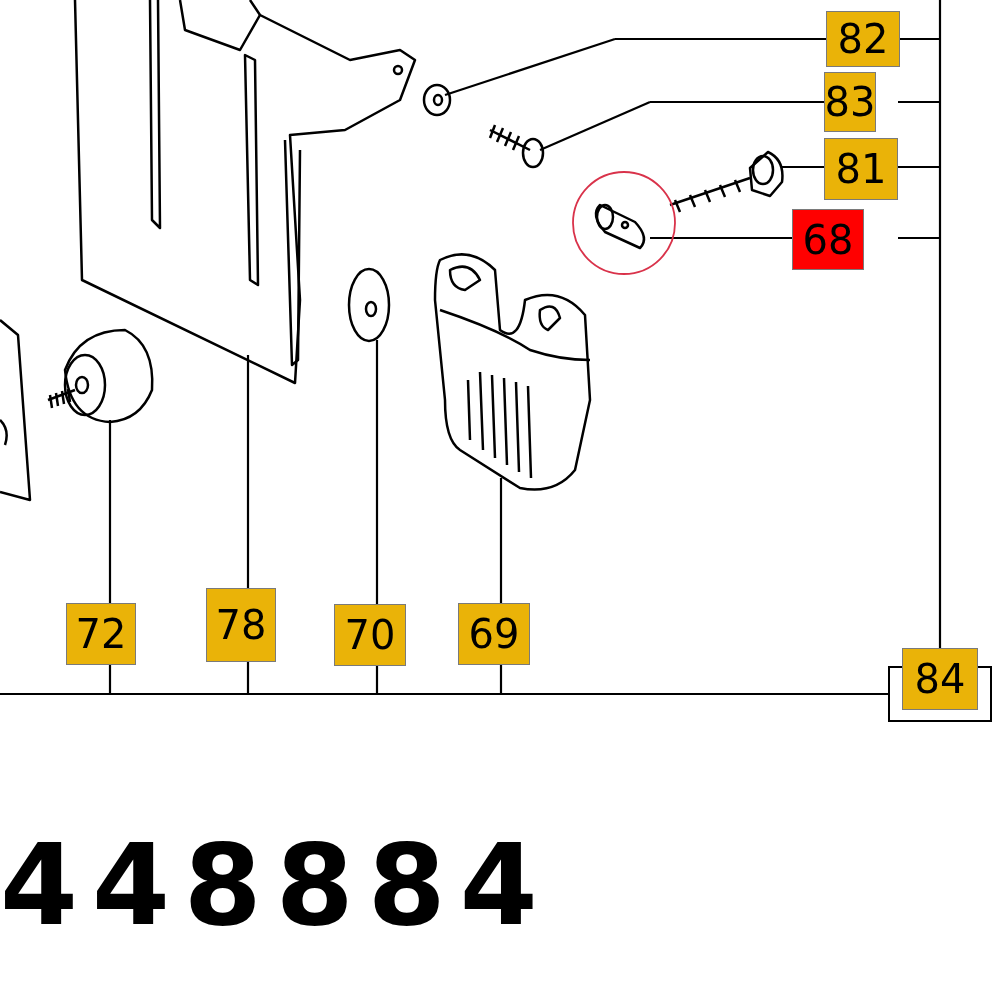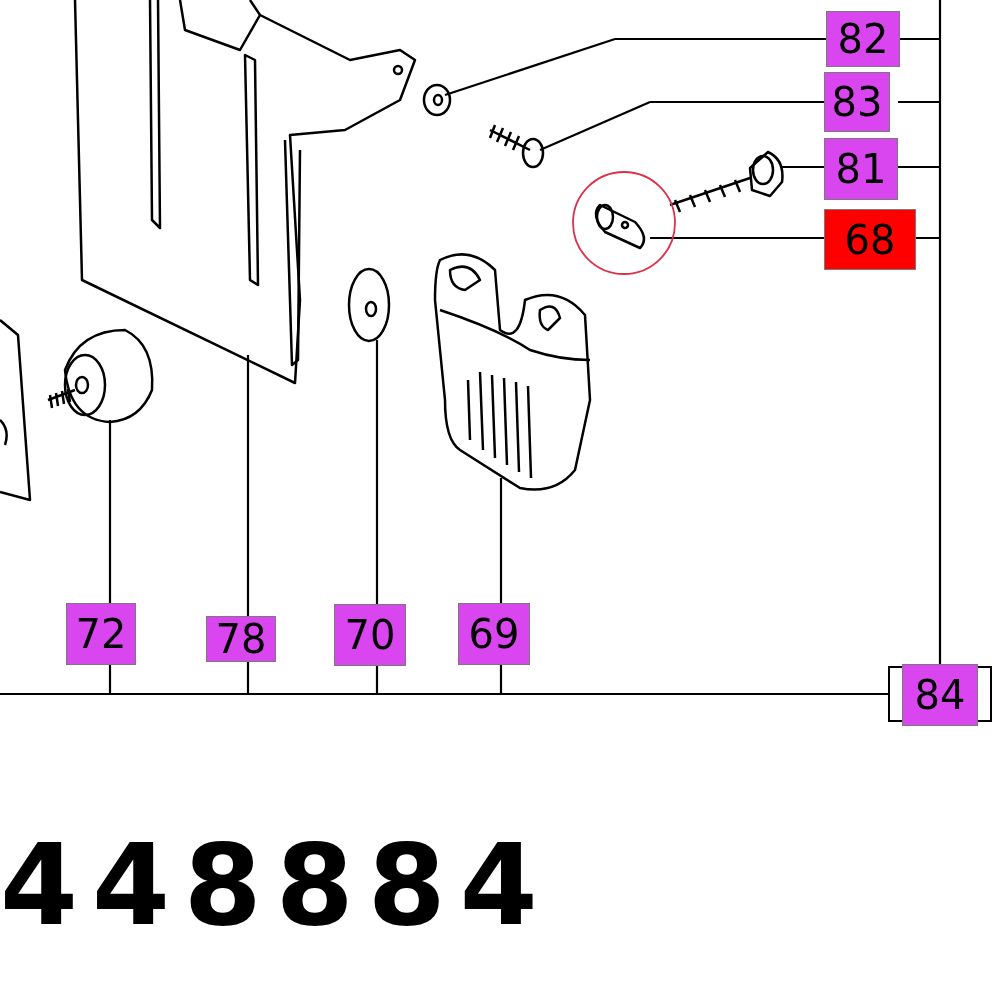--- a/index.html
+++ b/index.html
@@ -1,20 +1,20 @@
 <!DOCTYPE html>
 <html><head>
 <meta charset="utf-8">
 <style>
   html,body{margin:0;padding:0;background:#fff;}
   body{width:1000px;height:1000px;position:relative;overflow:hidden;font-family:"DejaVu Sans",sans-serif;}
   svg.drawing{position:absolute;left:0;top:0;}
   .label{position:absolute;display:flex;align-items:center;justify-content:center;
          font-family:"DejaVu Sans",sans-serif;font-size:40px;color:#000;border:1px solid #7a7a7a;box-sizing:border-box;}
-  .green{background:#d946ef;}
+  .green{background:#eab308;}
   .red{background:#ff0000;}
   .partnum{position:absolute;left:0;top:820px;width:966px;font-family:"DejaVu Sans",sans-serif;
            font-size:112px;font-weight:600;letter-spacing:14px;color:#000;}
   .frame84{position:absolute;left:888px;top:666px;width:104px;height:56px;border:2px solid #000;box-sizing:border-box;background:#fff;}
 </style>
 </head>
 <body>
 
 <svg class="drawing" width="1000" height="1000" viewBox="0 0 1000 1000" fill="none" stroke="#000" stroke-width="2.5" stroke-linejoin="round">
 
@@ -96,39 +96,39 @@
     <path d="M440 310 Q500 330 530 350 Q560 360 590 360"></path>
     <path d="M468 380 L470 440 M480 372 L483 450 M492 375 L495 458 M504 378 L507 465 M516 382 L519 472 M528 386 L531 478"></path>
   </g>
 </svg>
 
 <div class="frame84"></div>
 
 <div class="label green" style="left:826px;top:11px;width:74px;height:56px;">
     <span>82</span>
   </div>
-<div class="label green" style="left:824px;top:72px;width:66px;height:60px;">
+<div class="label green" style="left:824px;top:72px;width:52px;height:60px;">
     <span>83</span>
   </div>
 <div class="label green" style="left:824px;top:138px;width:74px;height:62px;">
     <span>81</span>
   </div>
-<div class="label red" style="left:824px;top:209px;width:92px;height:61px;">
+<div class="label red" style="left:792px;top:209px;width:72px;height:61px;">
     <span>68</span>
   </div>
 
 <div class="label green" style="left:66px;top:603px;width:70px;height:62px;justify-content:center;">
     <span>72</span>
   </div>
-<div class="label green" style="left:206px;top:616px;width:70px;height:46px;">
+<div class="label green" style="left:206px;top:588px;width:70px;height:74px;">
     <span>78</span>
   </div>
 <div class="label green" style="left:334px;top:604px;width:72px;height:62px;align-items:center;">
     <span>70</span>
   </div>
 <div class="label green" style="left:458px;top:603px;width:72px;height:62px;">
     <span>69</span>
   </div>
-<div class="label green" style="left:902px;top:664px;width:76px;height:62px;">
+<div class="label green" style="left:902px;top:648px;width:76px;height:62px;">
     <span>84</span>
   </div>
 
 <div class="partnum">448884</div>
 
 </body></html>

